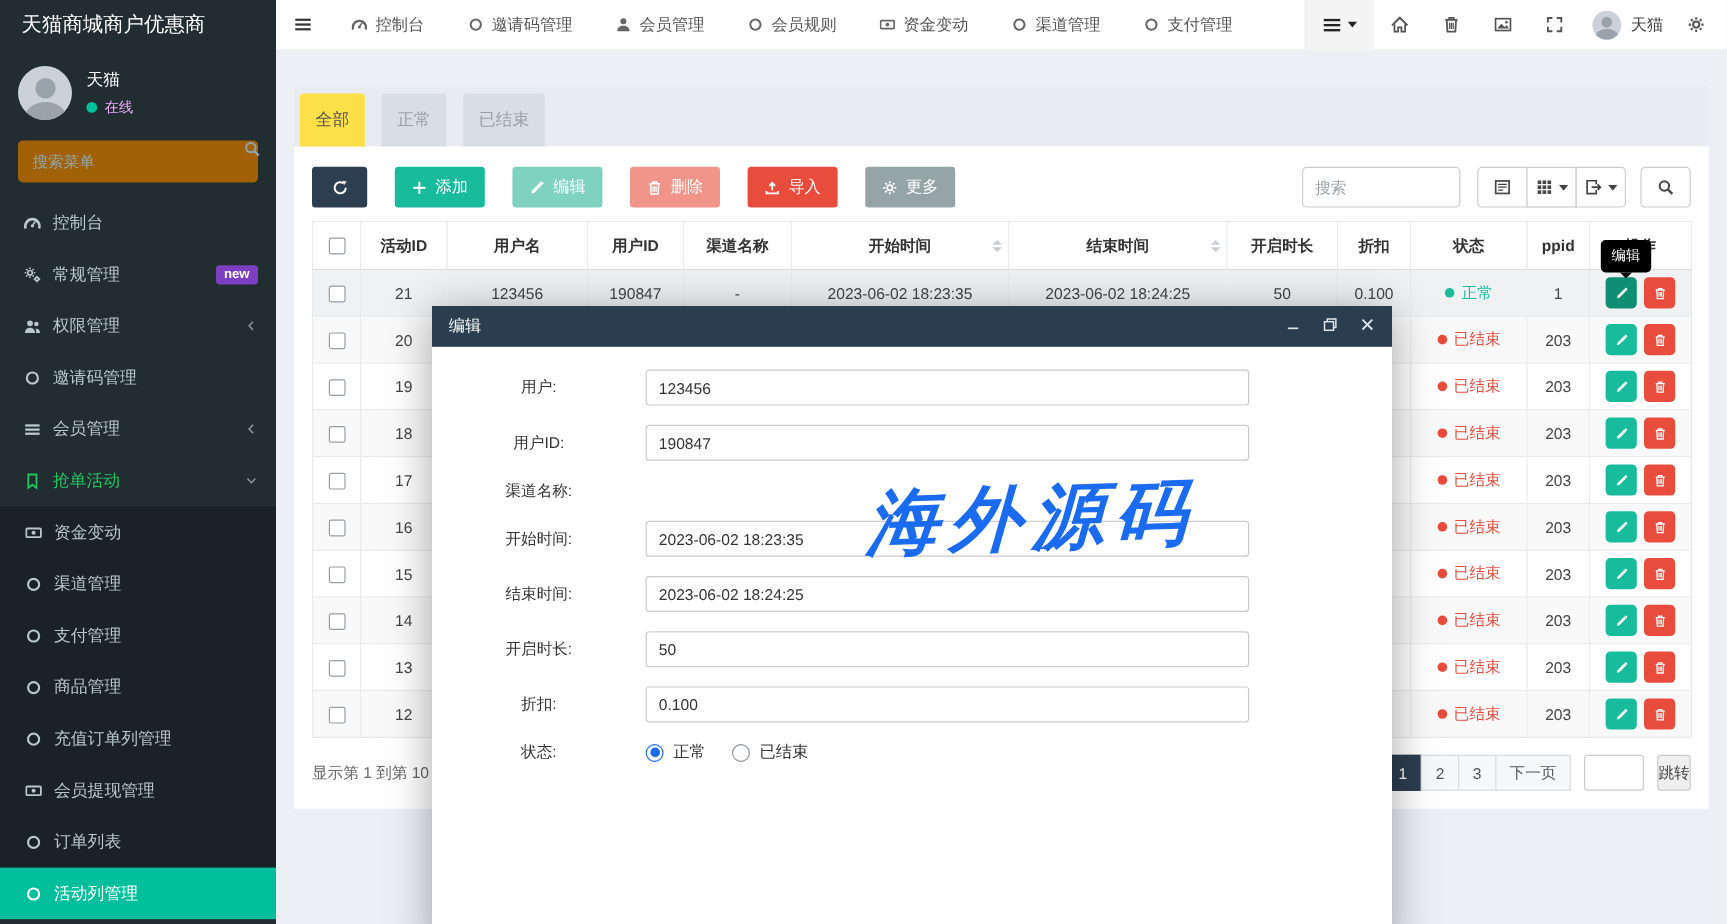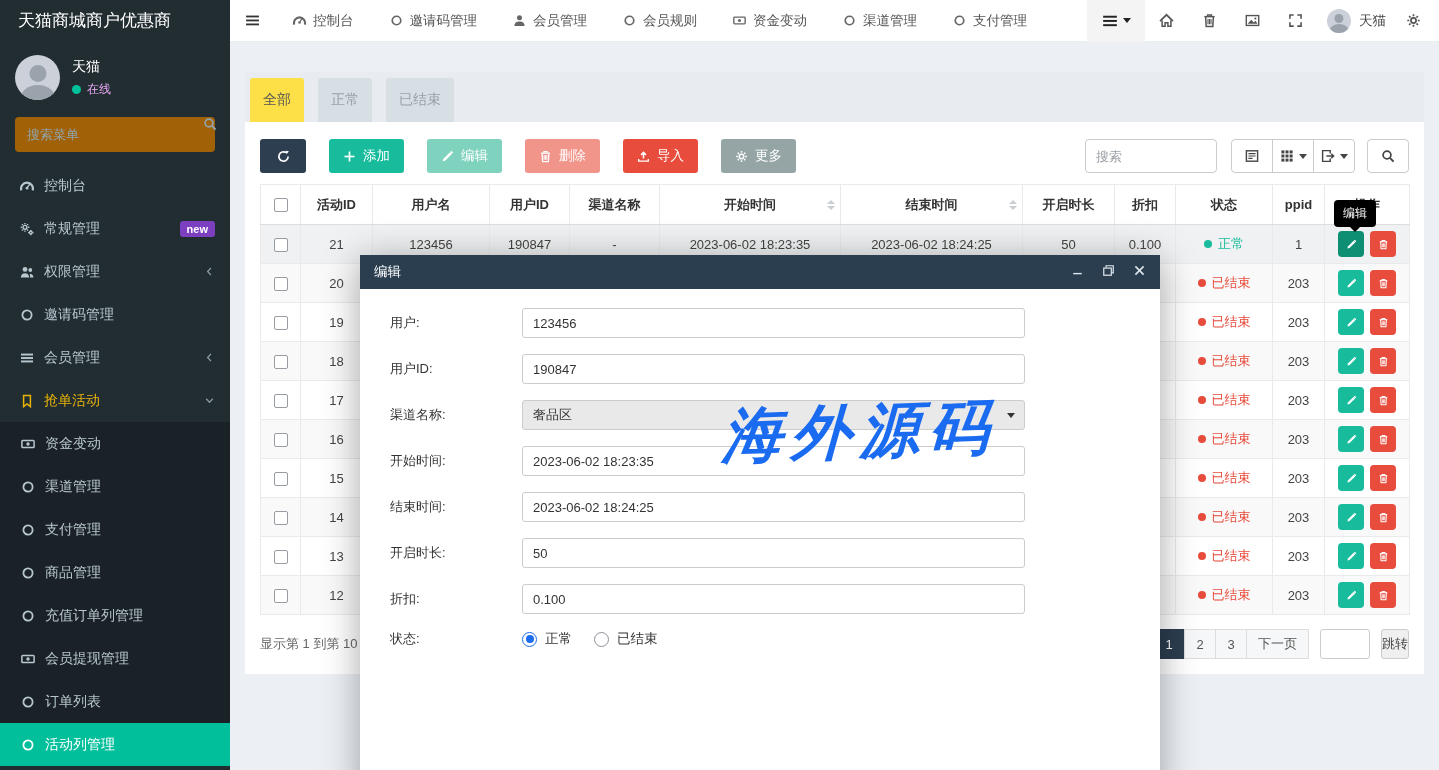--- a/index.html
+++ b/index.html
@@ -19,21 +19,21 @@
   .avatar::before { content:''; position:absolute; left:50%; top:22%; transform:translateX(-50%); width:38%; height:38%; border-radius:50%; background:#9aa2ab; }
   .avatar::after { content:''; position:absolute; left:50%; top:66%; transform:translateX(-50%); width:78%; height:60%; border-radius:50%; background:#9aa2ab; }
   .user-meta .uname { color:#fff; font-size:14px; margin-bottom:5px; }
   .user-meta .ustatus { color:#f0abfc; font-size:12px; display:flex; align-items:center; gap:6px; }
   .dot-online { width:9px; height:9px; border-radius:50%; background:#00c29a; display:inline-block; }
   .side-search { margin:7px 15px 12px 15px; height:35px; background:#a16207; border-radius:4px; display:flex; padding:0 12px; color:#90a4ae; }
   .side-search input { flex:1; background:transparent; border:none; outline:none; color:#cfd8dc; font-size:13px; }
   .side-search input::placeholder { color:#90a4ae; }
   .menu-item { height:43px; display:flex; align-items:center; gap:10px; padding:0 15px 0 20px; color:#b8c7ce; font-size:14px; cursor:pointer; }
   .menu-item .label { flex:1; }
-  .menu-item.parent-active { color:#eab308; }
+  .menu-item.parent-active { color:#22c55e; }
   .menu-item .chev { color:#8a9aa3; width:11px; height:11px; }
   .badge-new { background:#7b3fbf; color:#fff; font-size:11px; font-weight:bold; padding:2px 7px; border-radius:3px; }
   .submenu { background:#1a2227; }
   .submenu .menu-item { padding-left:21px; }
   .submenu .menu-item.active { background:#00bf9a; color:#fff; }
 
   
   .navbar { position:absolute; left:230px; right:0; top:0; height:42px; background:#fff; border-bottom:1px solid #e9edf0; display:flex; align-items:center; z-index:6; }
   .hamburger { padding:0 15px; color:#333; cursor:pointer; display:flex; }
   .hamburger .ic { width:15px; height:15px; }
@@ -111,21 +111,21 @@
   .tooltip { position:absolute; left:1334px; top:200px; background:#000; color:#fff; font-size:12px; padding:5px 9px; border-radius:4px; z-index:60; }
   .tooltip::after { content:''; position:absolute; left:50%; transform:translateX(-50%); top:100%; border:5px solid transparent; border-top-color:#000; }
 
   
   .modal { position:absolute; left:360px; top:255px; width:800px; height:540px; background:#fff; z-index:100; box-shadow:0 5px 35px rgba(0,0,0,.35); }
   .modal-header { height:34px; background:#2b3e50; display:flex; align-items:center; padding:0 14px; }
   .modal-title { color:#fff; font-size:13.5px; flex:1; }
   .win-ic { width:13px; height:13px; color:#dfe6ec; margin-left:18px; cursor:pointer; }
   .modal-body { padding:19px 30px 0 30px; }
   .form-row { display:flex; align-items:center; margin-bottom:16px; }
-  .form-label { width:118px; text-align:left; margin-right:14px; font-size:13px; color:#333; flex:none; }
+  .form-label { width:118px; text-align:center; margin-right:30px; font-size:13px; color:#333; flex:none; }
   .form-input { width:503px; height:30px; border:1px solid #ccc; border-radius:3px; padding:0 10px; font-size:13px; color:#333; outline:none; background:#fff; font-family:inherit; }
   .form-select { width:503px; height:30px; border:1px solid #ccc; border-radius:3px; padding:0 10px; font-size:13px; color:#333; background:#e9e9e9; display:flex; align-items:center; position:relative; cursor:pointer; }
   .form-select .caret { position:absolute; right:9px; width:8px; height:5px; color:#333; }
   .radio-row { display:flex; align-items:center; gap:8px; }
   .radio { width:15px; height:15px; border-radius:50%; border:1.5px solid #8b9298; background:#fff; display:inline-block; position:relative; cursor:pointer; flex:none; }
   .radio.checked { border-color:#1a6cf0; }
   .radio.checked::after { content:''; position:absolute; inset:2.5px; border-radius:50%; background:#1a6cf0; }
   .radio-label { font-size:13.5px; color:#333; margin-right:14px; }
 
   
@@ -961,28 +961,20 @@
       <div class="form-row">
         <span class="form-label">用户:</span>
         <input class="form-input" value="123456" style="">
       </div>
       <div class="form-row">
         <span class="form-label">用户ID:</span>
         <input class="form-input" value="190847" style="">
       </div>
       <div class="form-row">
         <span class="form-label">渠道名称:</span>
-        <div class="form-select">
-          <span>奢品区</span>
-          <span class="ic caret">
-            <svg viewBox="0 0 8 5">
-              <path d="M0 0 H8 L4 5 Z" fill="currentColor"></path>
-            </svg>
-          </span>
-        </div>
       </div>
       <div class="form-row">
         <span class="form-label">开始时间:</span>
         <input class="form-input" value="2023-06-02 18:23:35" style="">
       </div>
       <div class="form-row">
         <span class="form-label">结束时间:</span>
         <input class="form-input" value="2023-06-02 18:24:25" style="">
       </div>
       <div class="form-row">

